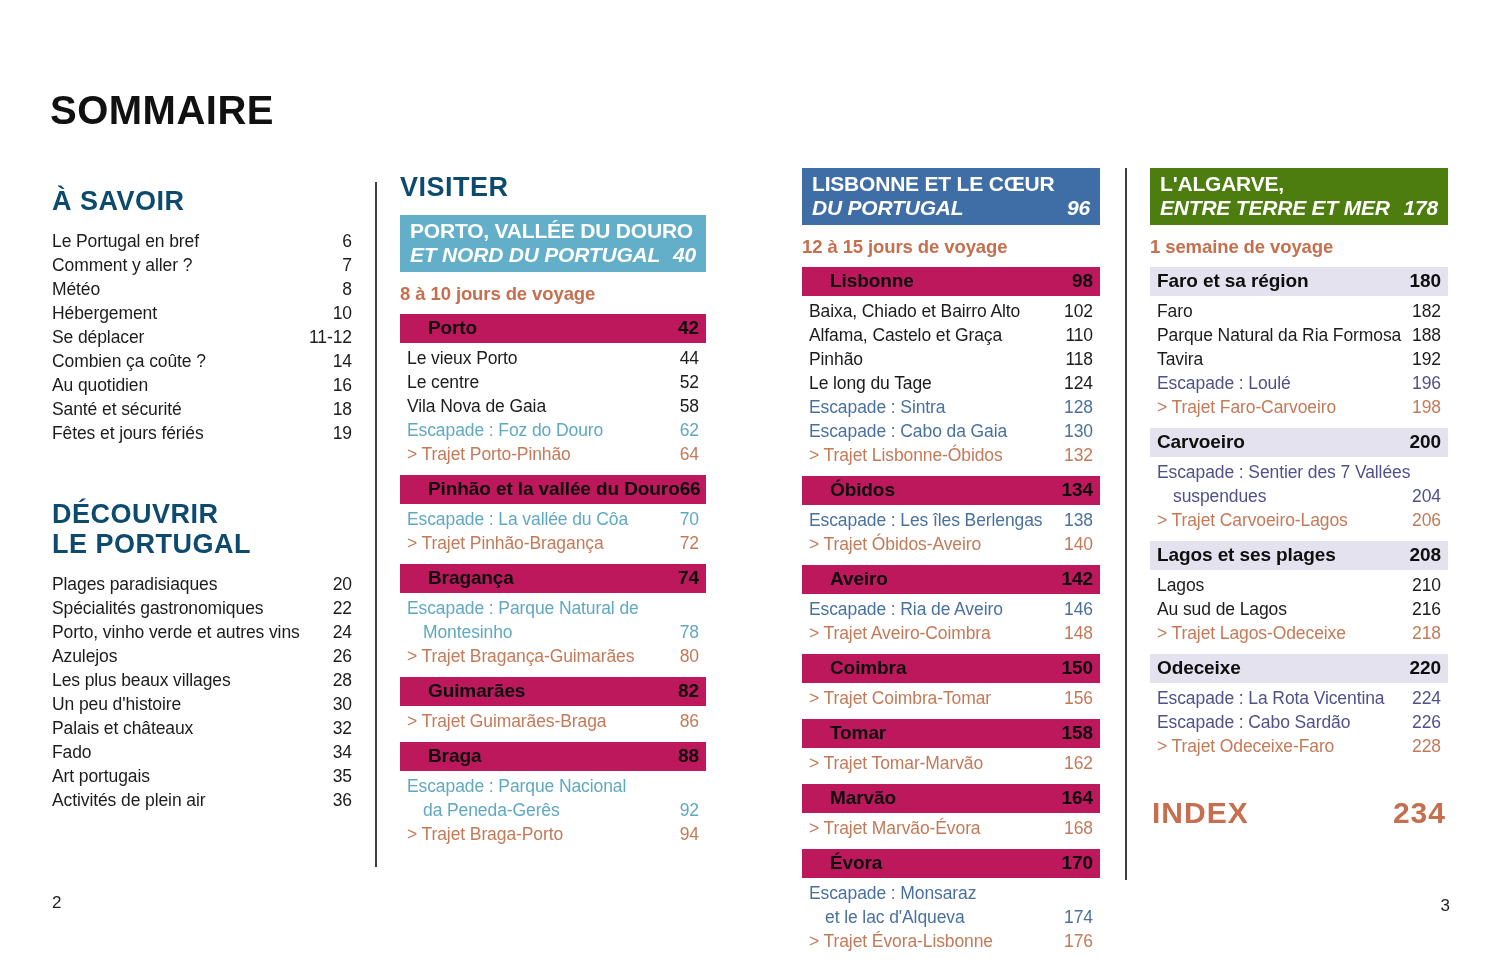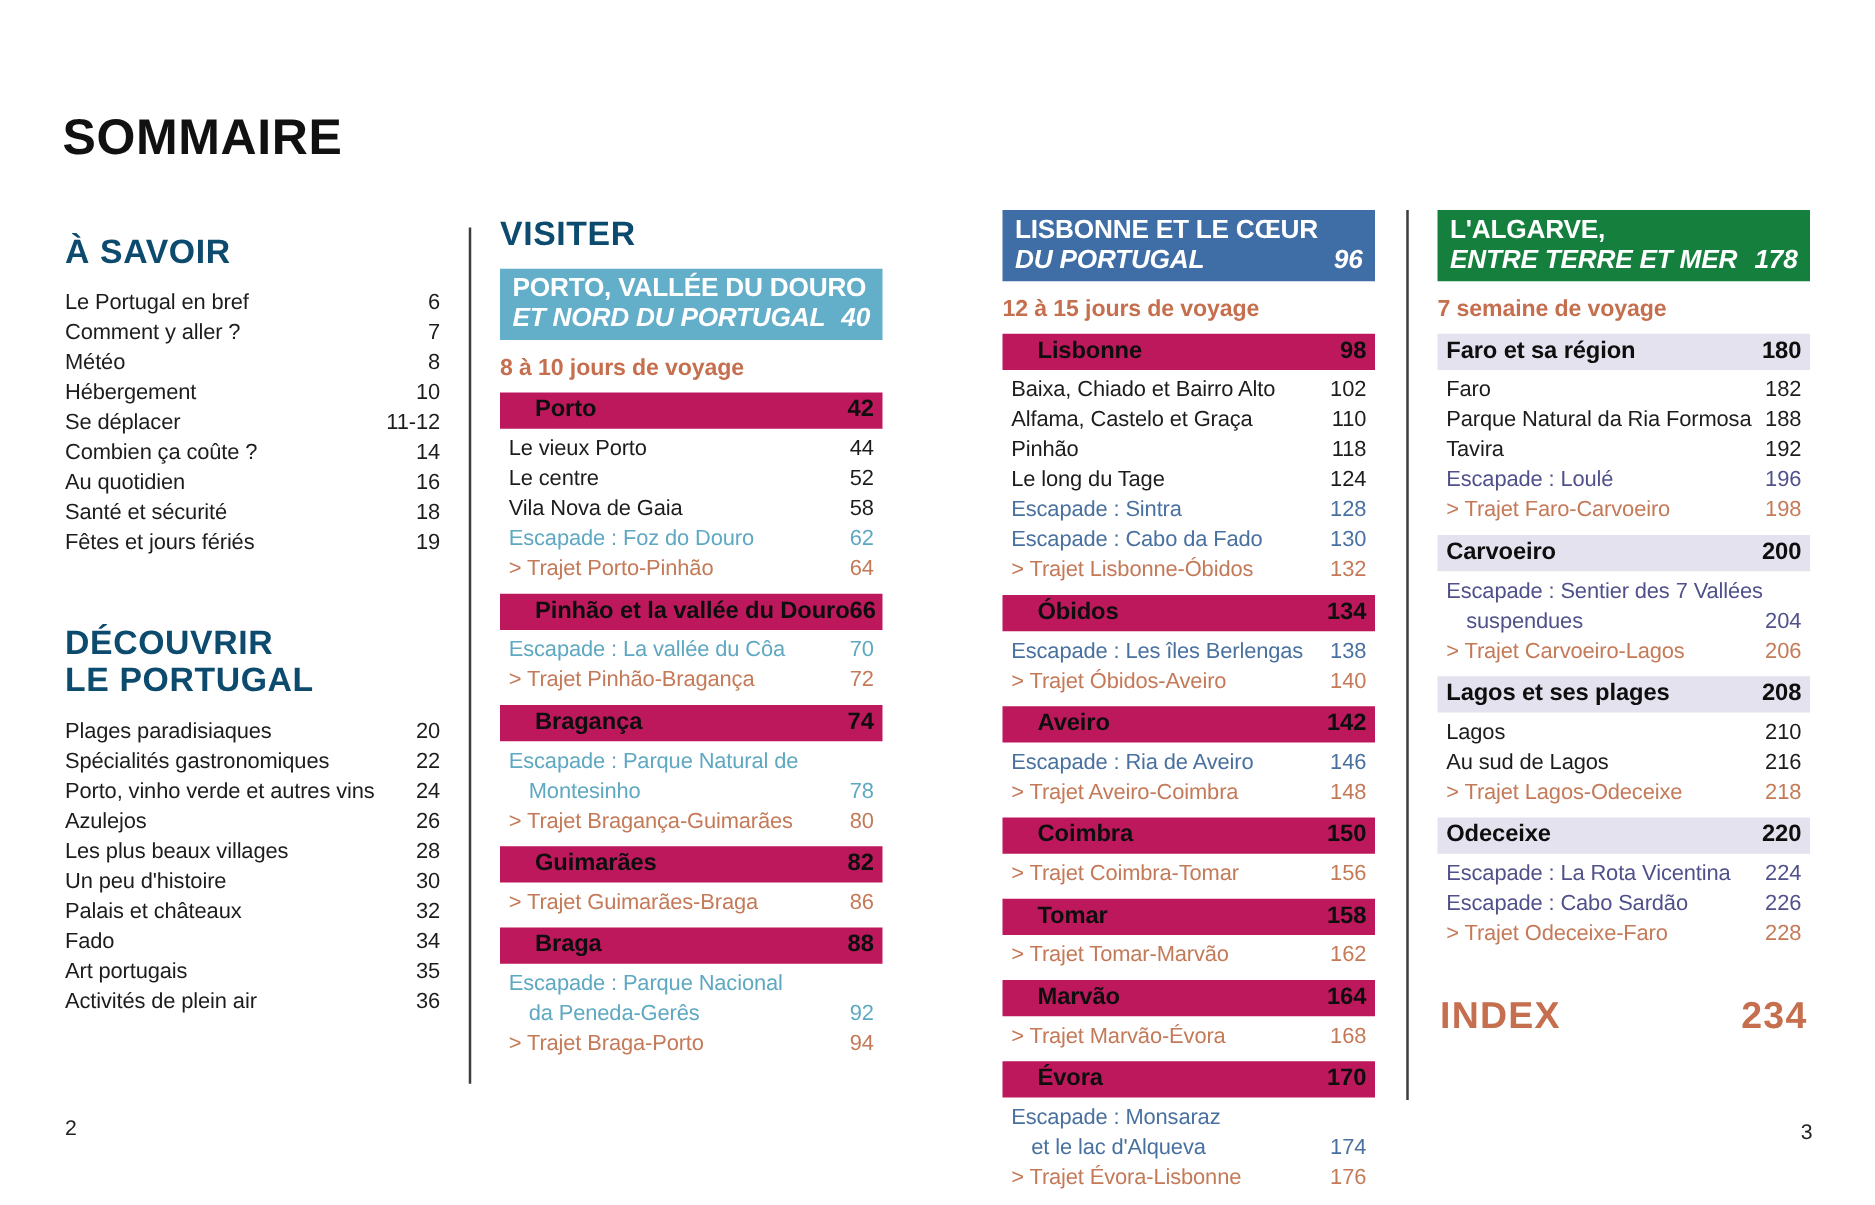--- a/index.html
+++ b/index.html
@@ -40,21 +40,21 @@
   .row .lbl{white-space:nowrap;}
   .row .pg{text-align:right;}
 
   .banner{
     color:#fff;font-weight:800;font-size:21px;line-height:24px;
     letter-spacing:-.2px;padding:4px 10px 5px;margin-bottom:11px;
   }
   .banner .banner-last{display:flex;justify-content:space-between;font-style:italic;}
   .banner.theme-teal{background:#63aec8;}
   .banner.theme-blue{background:#3f6da5;}
-  .banner.theme-purple{background:#15803d;}
+  .banner.theme-purple{background:#4d7c0f;}
 
   .duration{
     font-size:18.5px;font-weight:700;color:#c56f4e;
     margin:0 0 5px 0;letter-spacing:-.1px;
   }
 
   .row.chapter{
     font-weight:800;font-size:19px;line-height:22px;color:#0e0e0e;
     padding:3px 7px 3.5px;margin:9px 0 3.5px;
   }
@@ -290,21 +290,21 @@
     </div>
     <div class="row plain theme-blue">
       <div class="lbl">Le long du Tage</div>
       <div class="pg">124</div>
     </div>
     <div class="row escapade theme-blue">
       <div class="lbl">Escapade : Sintra</div>
       <div class="pg">128</div>
     </div>
     <div class="row escapade theme-blue">
-      <div class="lbl">Escapade : Cabo da Fado</div>
+      <div class="lbl">Escapade : Cabo da Gaia</div>
       <div class="pg">130</div>
     </div>
     <div class="row trajet theme-blue">
       <div class="lbl">&gt; Trajet Lisbonne-Óbidos</div>
       <div class="pg">132</div>
     </div>
     <div class="row chapter theme-blue">
       <div class="lbl">Óbidos</div>
       <div class="pg">134</div>
     </div>
@@ -369,21 +369,21 @@
     </div>
   </div>
 <div id="col4" class="col">
     <div class="banner theme-purple">
       <div class="banner-line">L'ALGARVE,</div>
       <div class="banner-line banner-last">
         <div class="lbl">ENTRE TERRE ET MER</div>
         <div class="pg">178</div>
       </div>
     </div>
-    <div class="duration">7 semaine de voyage</div>
+    <div class="duration">1 semaine de voyage</div>
     <div class="row chapter theme-purple">
       <div class="lbl">Faro et sa région</div>
       <div class="pg">180</div>
     </div>
     <div class="row plain theme-purple">
       <div class="lbl">Faro</div>
       <div class="pg">182</div>
     </div>
     <div class="row plain theme-purple">
       <div class="lbl">Parque Natural da Ria Formosa</div>

